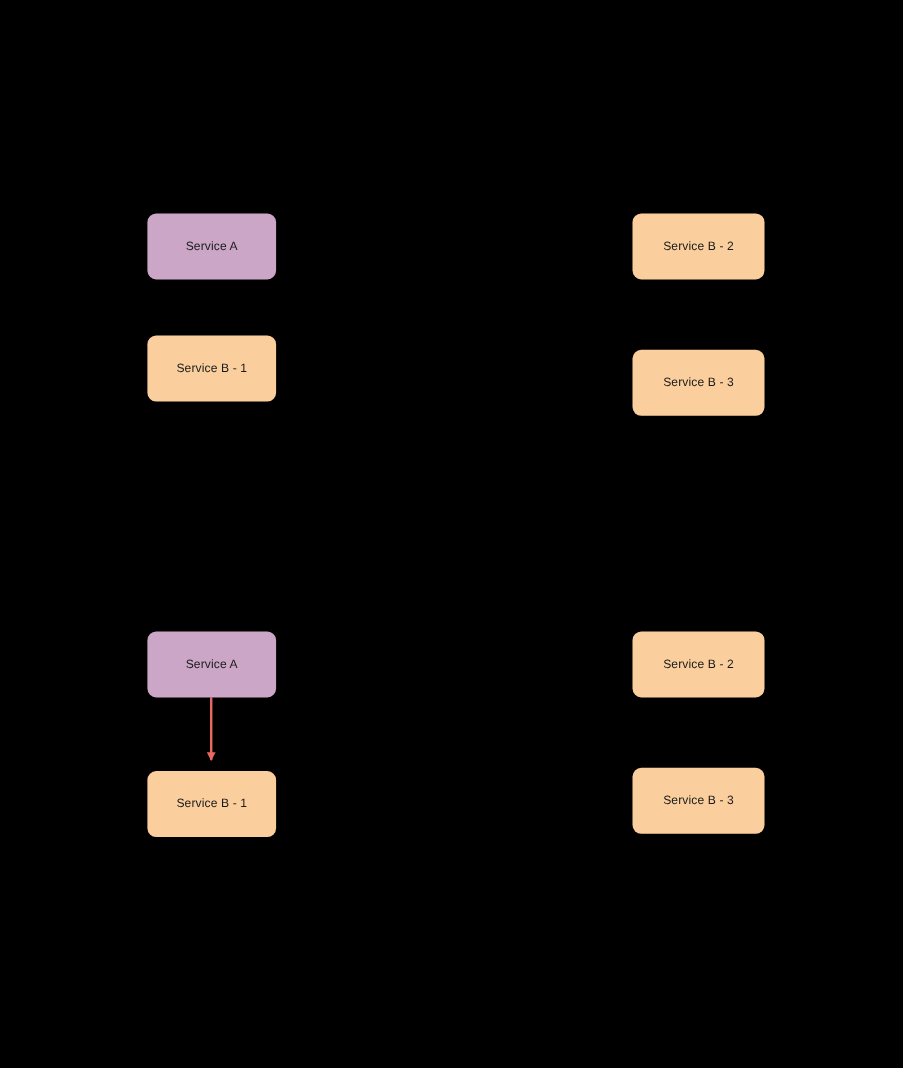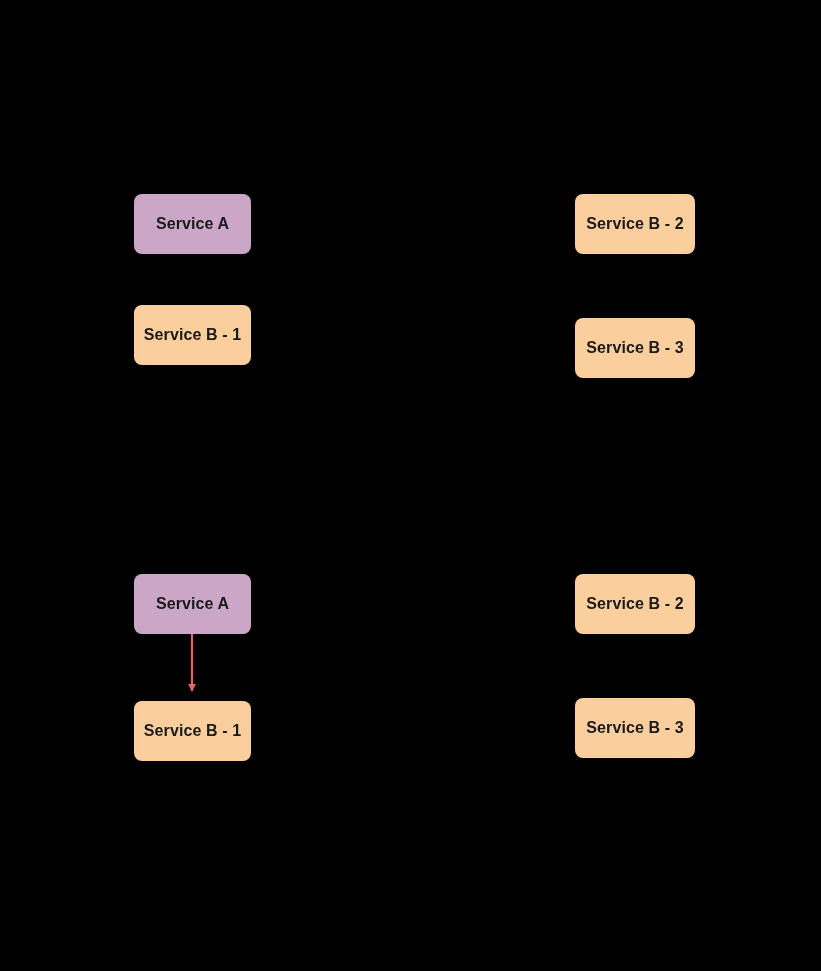--- a/index.html
+++ b/index.html
@@ -31,22 +31,22 @@
     height: 971px;
   }
   .node {
     position: absolute;
     box-sizing: border-box;
     border-radius: 8px;
     display: flex;
     align-items: center;
     justify-content: center;
     color: #1a1a1a;
-    font-size: 16px;
-    font-weight: 700;
+    font-size: 11px;
+    font-weight: 400;
     line-height: 1;
     letter-spacing: 0.1px;
     white-space: nowrap;
     user-select: none;
   }
   .node-label {
     display: block;
     pointer-events: none;
   }
   .edge-layer {

